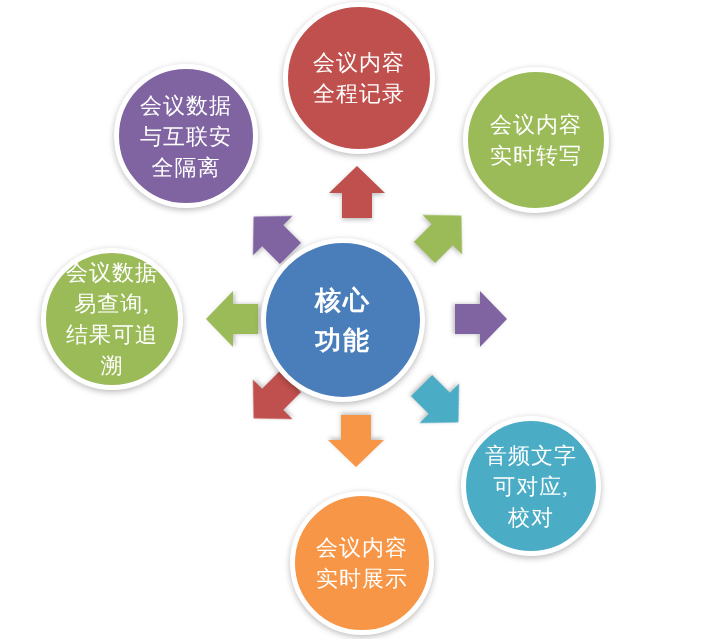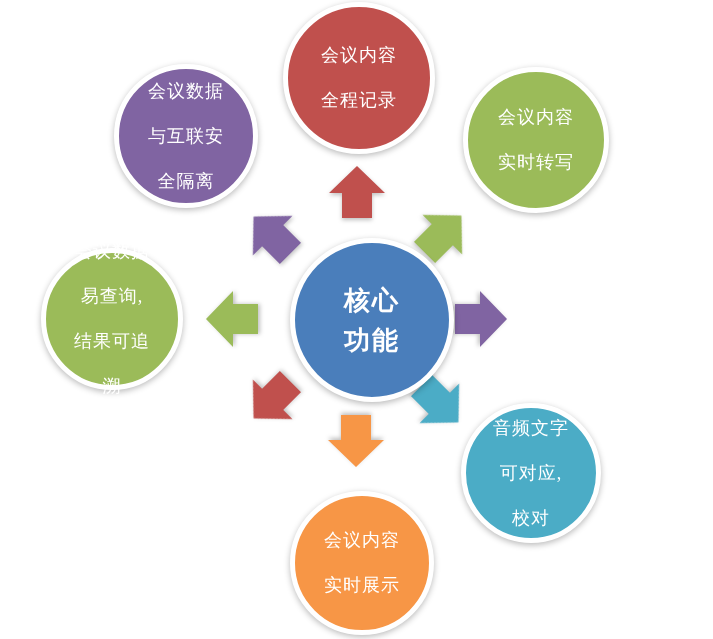--- a/index.html
+++ b/index.html
@@ -16,37 +16,37 @@
     border-radius: 50%;
     border: 5px solid #ffffff;
     box-sizing: border-box;
     box-shadow: 0 2px 6px rgba(0,0,0,0.28);
     display: flex;
     align-items: center;
     justify-content: center;
     text-align: center;
     color: #ffffff;
     white-space: pre-line;
-    font-size: 18px;
-    line-height: 45px;
+    font-size: 22px;
+    line-height: 31px;
     letter-spacing: 1px;
   }
   .center-circle {
-    left: 290px; top: 238px; width: 164px; height: 164px;
+    left: 261px; top: 238px; width: 164px; height: 164px;
     font-family: "Liberation Sans", sans-serif;
     font-weight: bold;
     font-size: 26px;
     line-height: 40px;
     letter-spacing: 2px;
     text-align: center;
   }
   .node-top          { left: 283px; top:   2px; width: 152px; height: 152px; }
   .node-top-right    { left: 463px; top:  67px; width: 146px; height: 146px; }
   .node-right        { left: 535px; top: 247px; width: 144px; height: 144px; }
-  .node-bottom-right { left: 461px; top: 403px; width: 140px; height: 140px; }
+  .node-bottom-right { left: 461px; top: 416px; width: 140px; height: 140px; }
   .node-bottom       { left: 290px; top: 491px; width: 144px; height: 144px; }
   .node-bottom-left  { left: 110px; top: 428px; width: 136px; height: 136px; }
   .node-left         { left:  41px; top: 248px; width: 142px; height: 142px; }
   .node-top-left     { left: 114px; top:  64px; width: 144px; height: 144px; }
 
   .arrow {
     position: absolute;
     width: 64px;
     height: 64px;
     filter: drop-shadow(0 2px 2px rgba(0,0,0,0.25));

